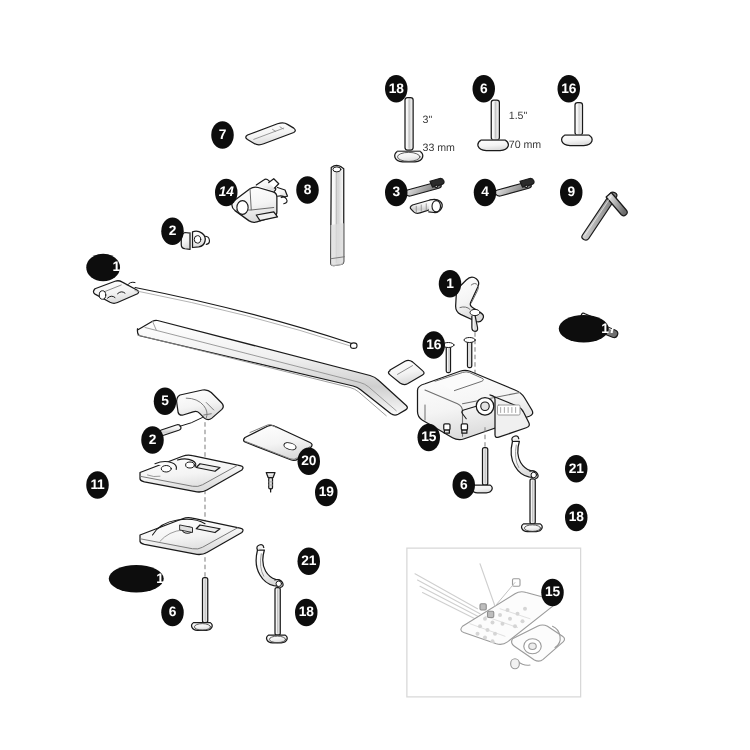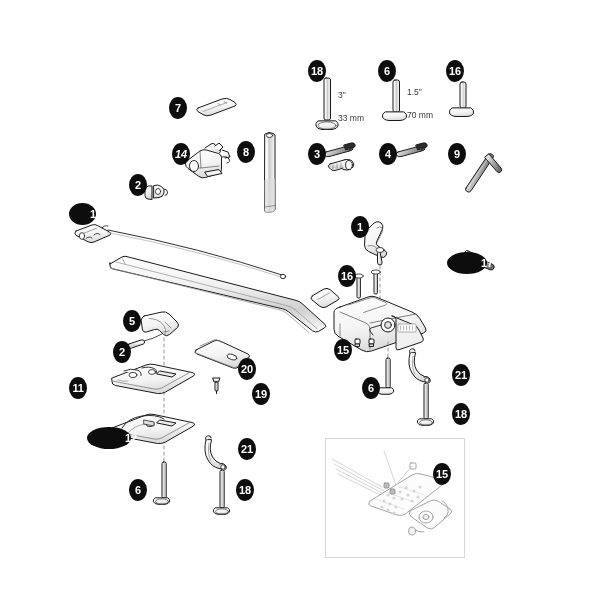--- a/index.html
+++ b/index.html
@@ -398,20 +398,20 @@
   <div class="badge" style="left:447px;top:252px;padding-left:40px;">17</div>
   <div class="badge" style="left:338px;top:265px;">16</div>
   <div class="badge" style="left:123px;top:310px;">5</div>
   <div class="badge" style="left:113px;top:341px;">2</div>
   <div class="badge" style="left:238px;top:358px;">20</div>
   <div class="badge" style="left:334px;top:339px;">15</div>
   <div class="badge" style="left:69px;top:377px;">11</div>
   <div class="badge" style="left:252px;top:383px;">19</div>
   <div class="badge" style="left:452px;top:364px;">21</div>
   <div class="badge" style="left:362px;top:377px;">6</div>
-  <div class="badge" style="left:87px;top:427px;padding-left:44px;">12</div>
+  <div class="badge" style="left:87px;top:452px;padding-left:44px;">12</div>
   <div class="badge" style="left:452px;top:403px;">18</div>
   <div class="badge" style="left:238px;top:438px;">21</div>
   <div class="badge" style="left:129px;top:479px;">6</div>
   <div class="badge" style="left:236px;top:479px;">18</div>
   <div class="badge" style="left:433px;top:463px;">15</div>
 
 </div>
 
 </body></html>

